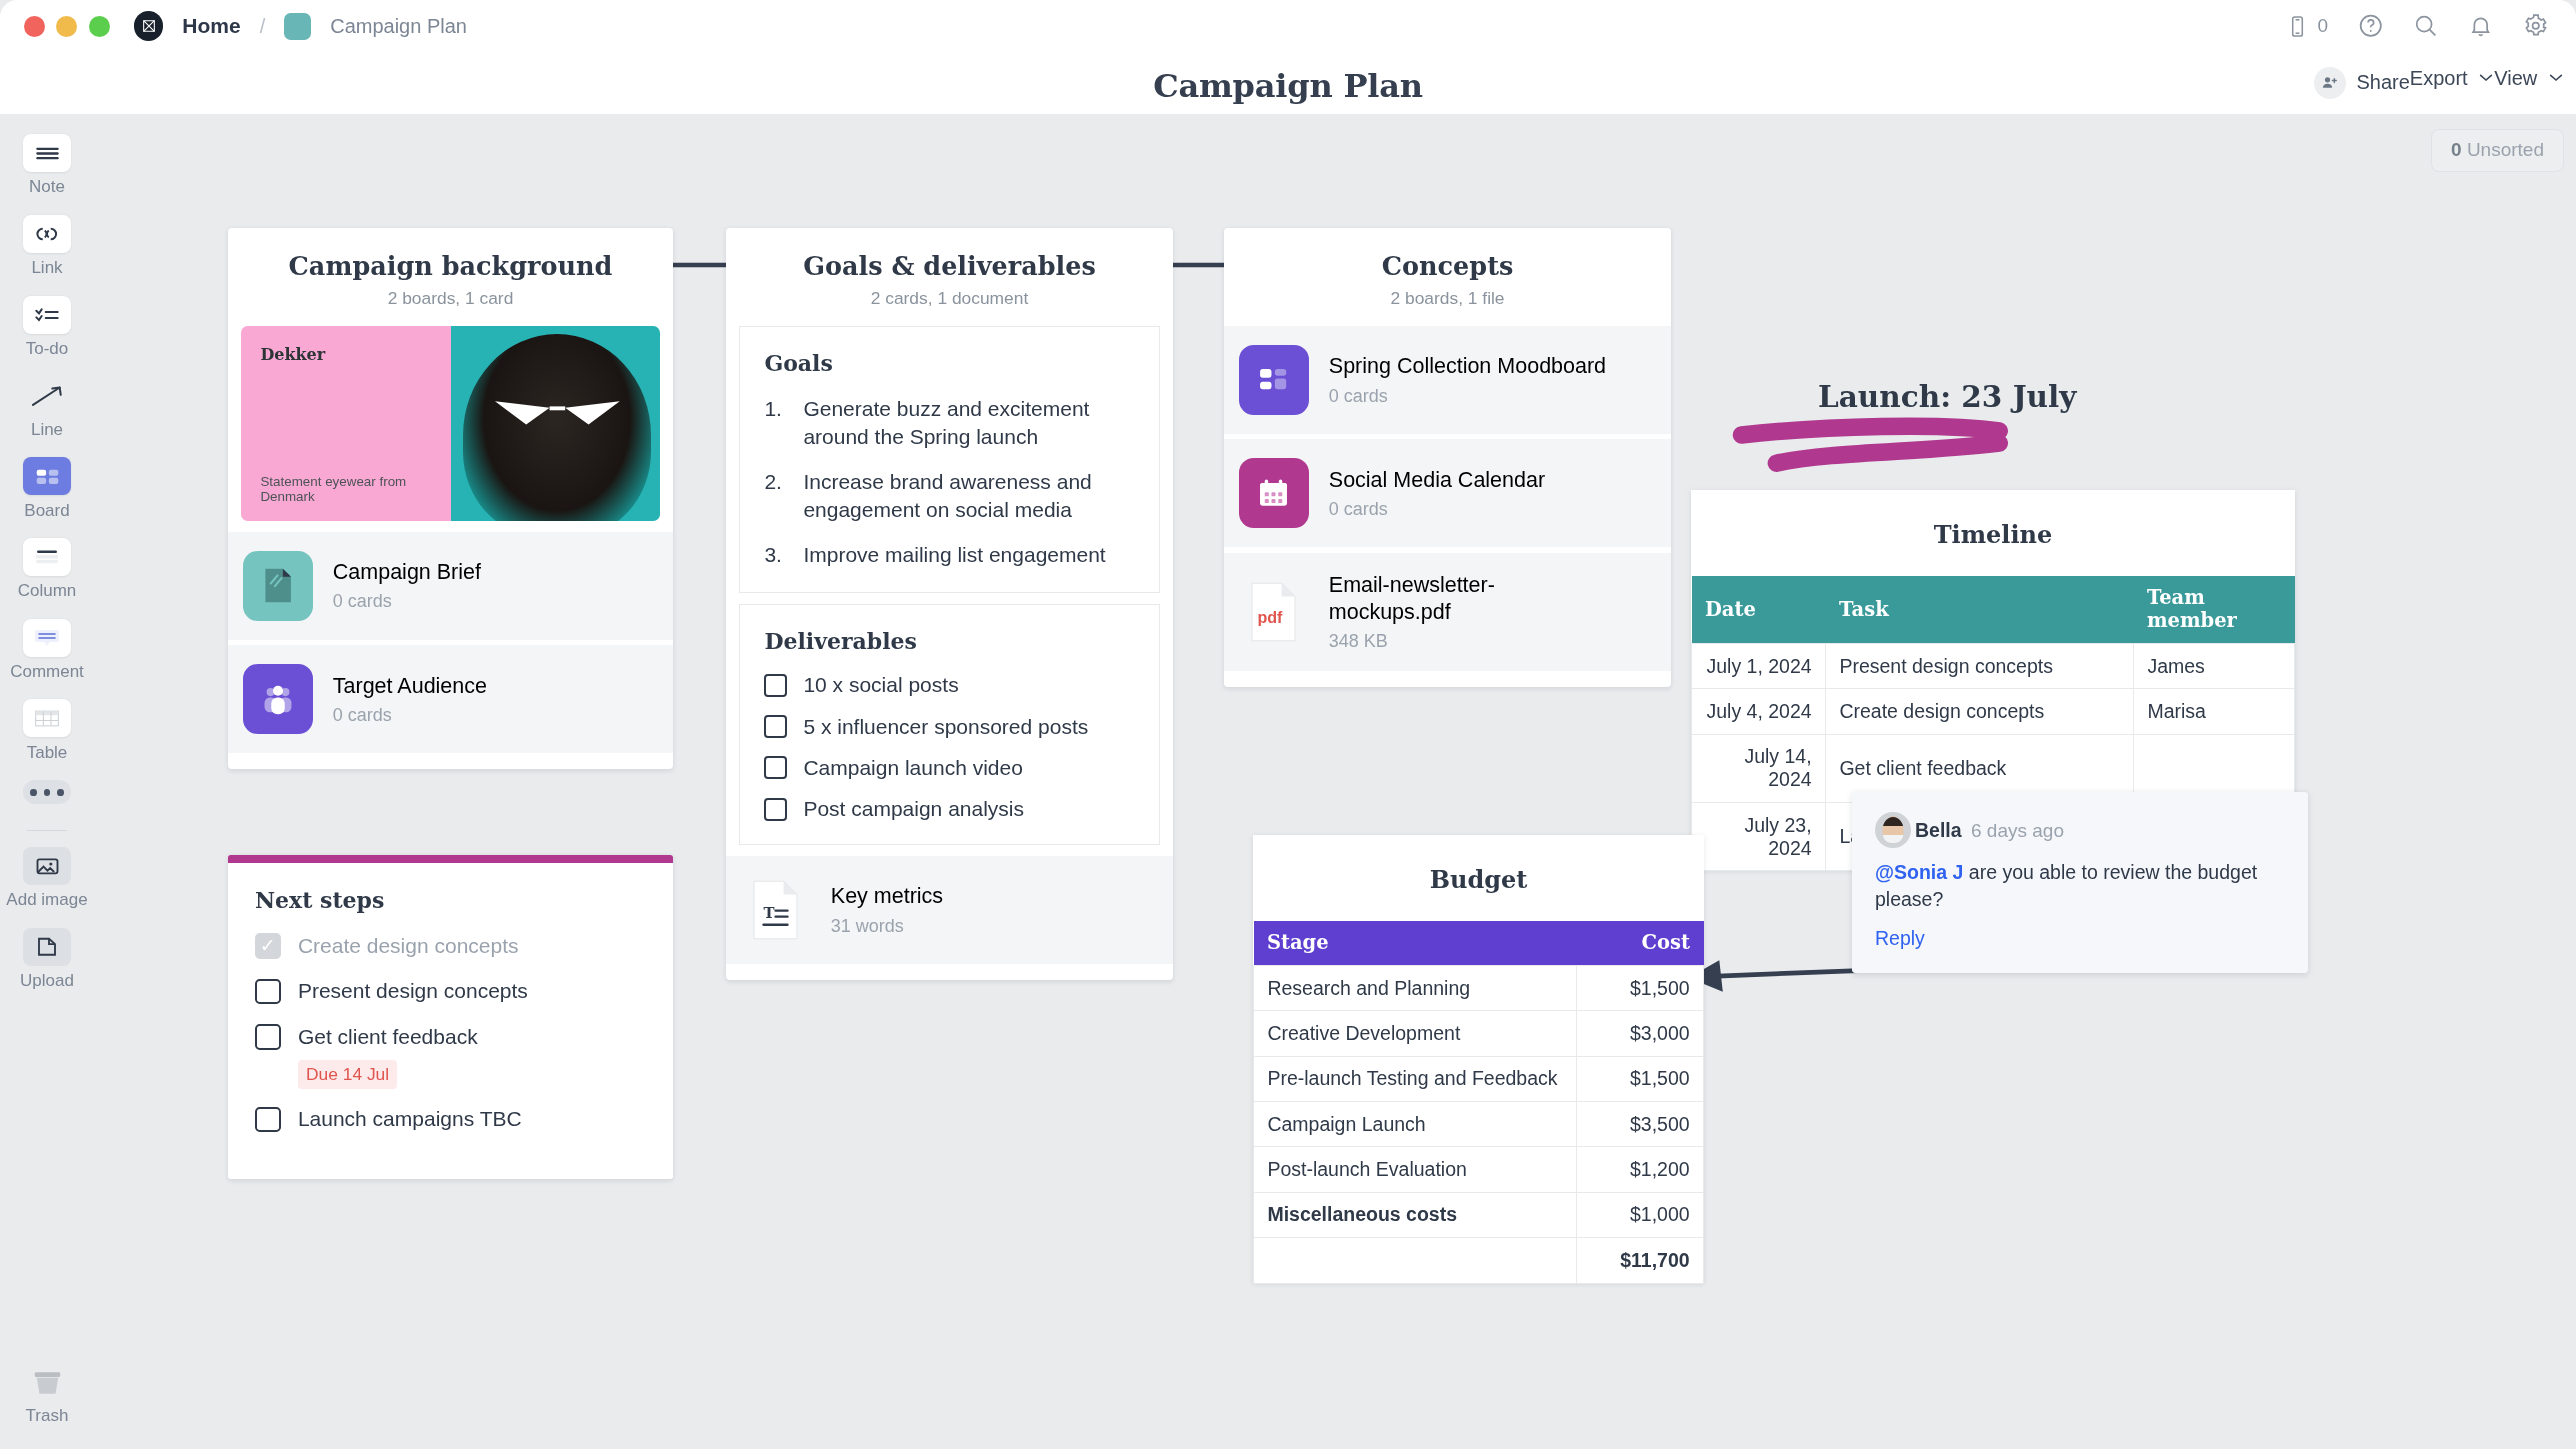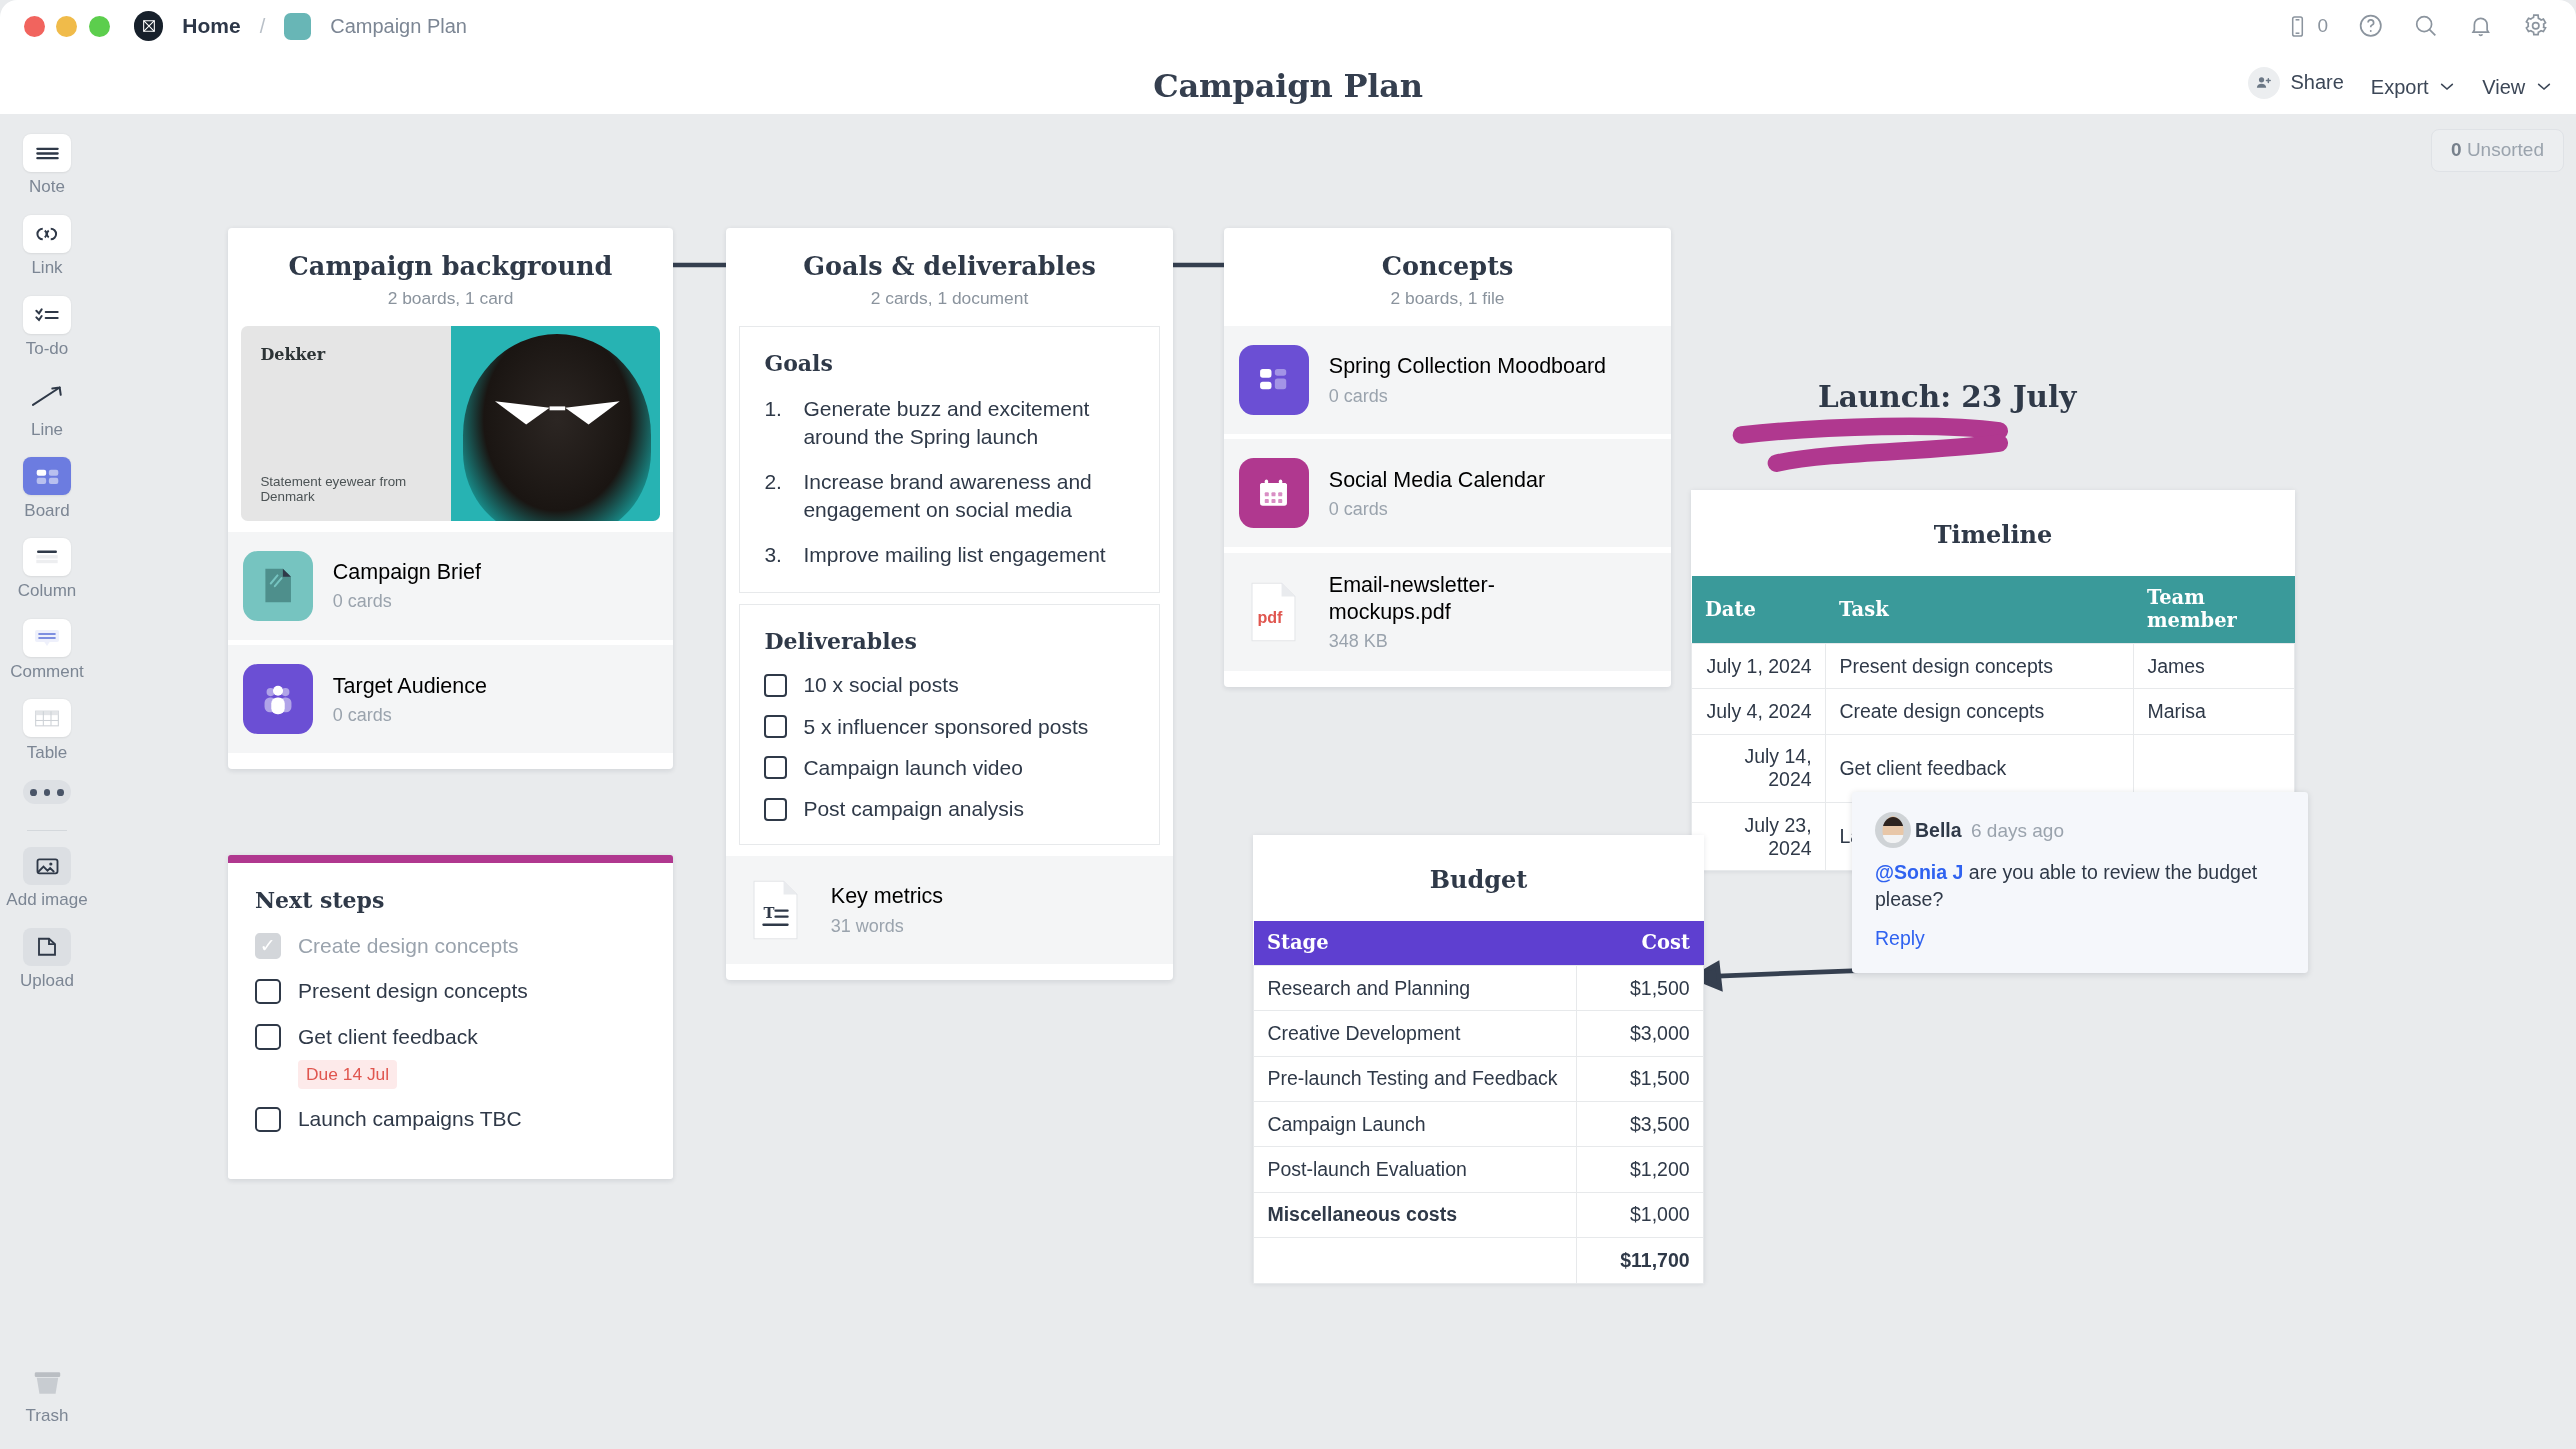--- a/index.html
+++ b/index.html
@@ -51,22 +51,22 @@
     background: #ffffff;
   }
   .page-title {
     position: absolute; left: 0; right: 0; top: 14.8px;
     text-align: center;
     font-family: "DejaVu Serif", serif;
     font-weight: 700; font-size: 32px; color: #353f4f;
     letter-spacing: -0.2px;
   }
   .title-actions {
-    position: absolute; right: 24px; top: 14.8px;
-    display: flex; align-items: flex-end; gap: 27px;
+    position: absolute; right: 12px; top: 14.8px;
+    display: flex; align-items: flex-start; 
   }
   .share-btn { display: flex; align-items: center; gap: 10.7px; }
   .share-circle {
     width: 32px; height: 32px; border-radius: 50%; background: #eceef0;
     display: flex; align-items: center; justify-content: center; color: #6b7785;
   }
   .act-label { font-size: 20px; color: #3c4757; }
   .chev { color: #3c4757; display: inline-block; }
 
   
@@ -126,21 +126,21 @@
   }
   .item-txt { margin-left: 20px; }
   .item-name { font-size: 21.5px; font-weight: 400; color: #000000; line-height: 1.25; }
   .item-meta { font-size: 18px; color: #9aa3ad; margin-top: 5.4px; }
 
   
   .poster {
     margin: 0 13.4px 10.7px; height: 195px; border-radius: 6.7px; overflow: hidden;
     display: flex; position: relative;
   }
-  .poster-left { width: 50%; background: #e5e5e5; position: relative; }
+  .poster-left { width: 50%; background: #f9a8d4; position: relative; }
   .poster-right { width: 50%; background: #27b3b3; position: relative; overflow: hidden; }
   .poster-brand {
     position: absolute; left: 19px; top: 19px;
     font-family: "DejaVu Serif", serif; font-weight: 700; font-size: 16px; color: #2d3436;
   }
   .poster-head {
     position: absolute; left: 16px; top: 59px; width: 282px;
     font-family: "DejaVu Serif", serif; font-style: italic;
     font-size: 42px; line-height: 0.95; color: #ffffff; z-index: 3;
     white-space: pre-line;

